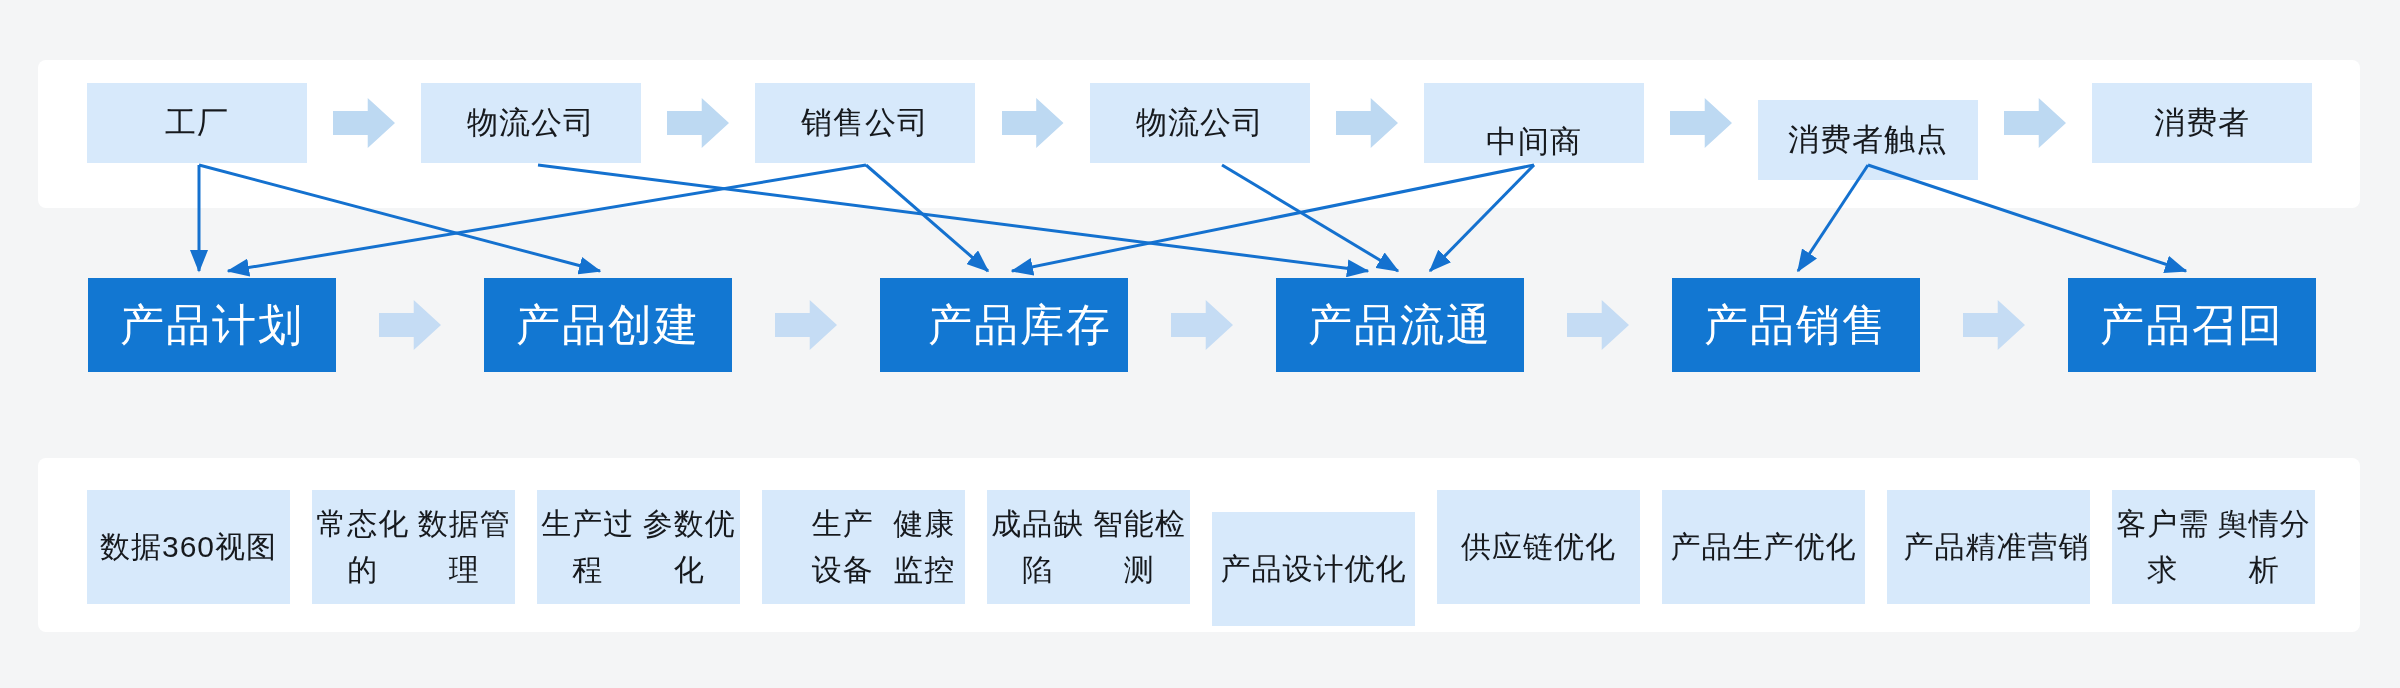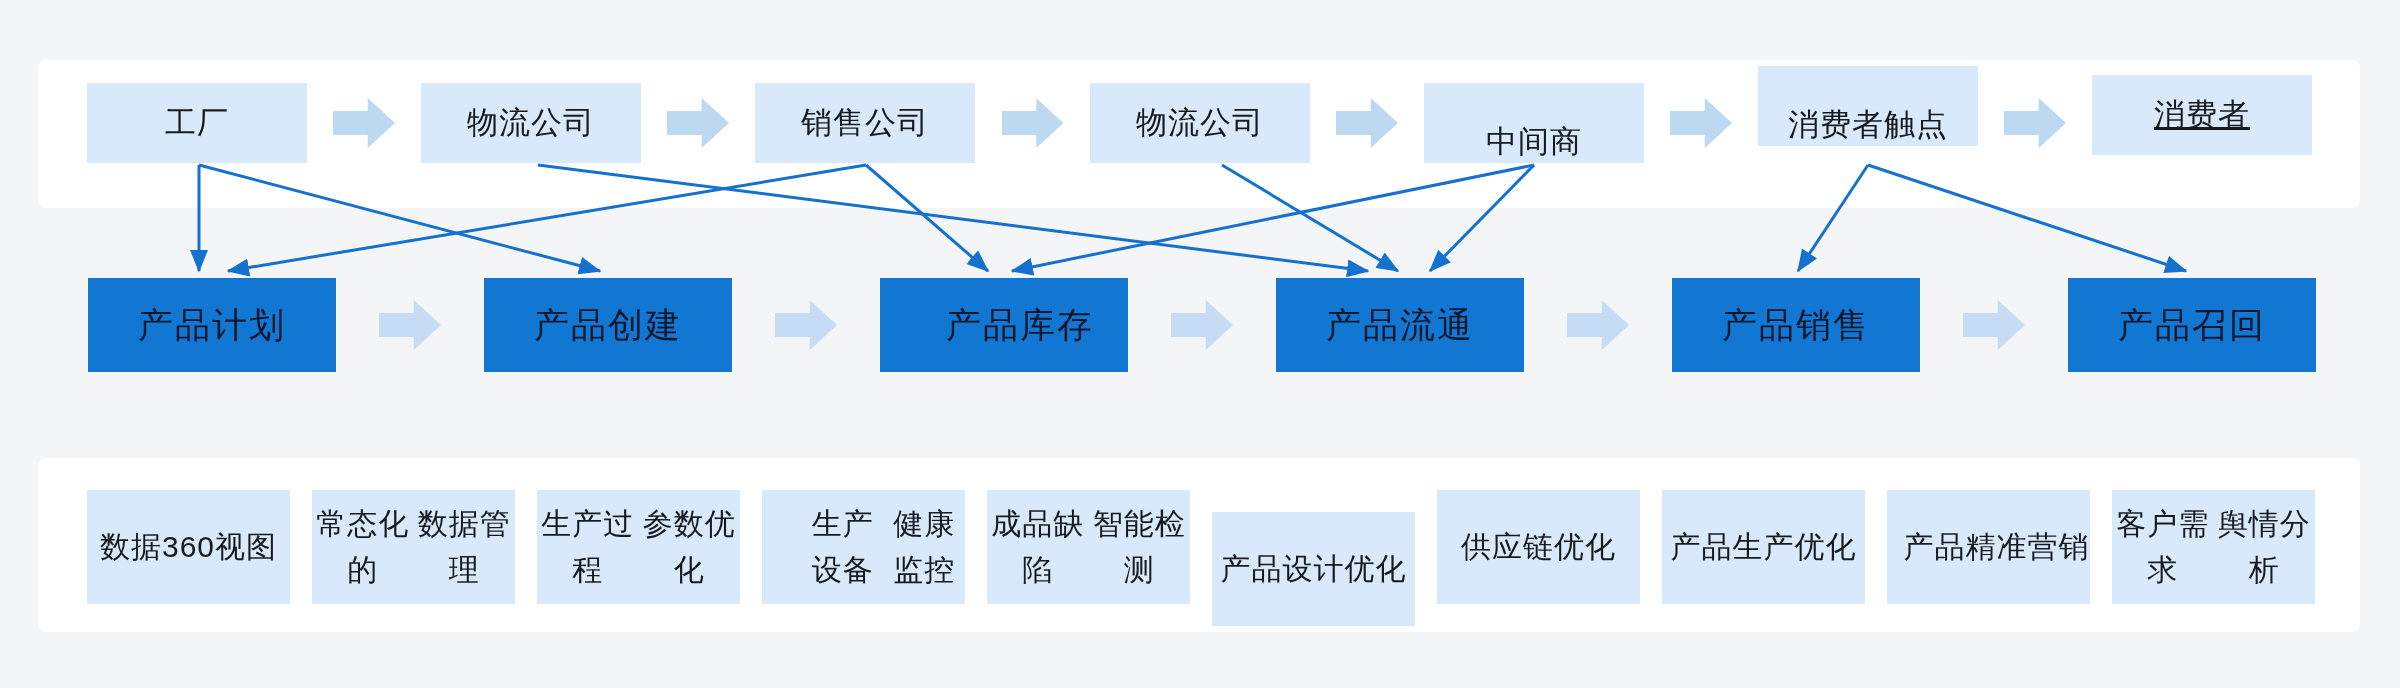--- a/index.html
+++ b/index.html
@@ -13,21 +13,21 @@
   .band.top{left:38px;top:60px;width:2322px;height:148px;}
   .band.bottom{left:38px;top:458px;width:2322px;height:174px;}
   .box{
     position:absolute;display:flex;align-items:center;justify-content:center;
     text-align:center;box-sizing:border-box;
   }
   .light-box{
     background:#d7e9fb;color:#16191d;font-size:31px;letter-spacing:1px;
   }
   .dark-box{
-    background:#1277d2;color:#0f172a;font-size:35px;font-weight:500;letter-spacing:2px;
+    background:#1277d2;color:#ffffff;font-size:44px;font-weight:500;letter-spacing:2px;
   }
   .cap-box{
     background:#d7e9fb;color:#16191d;font-size:30px;line-height:46px;
     flex-direction:row;letter-spacing:1px;
   }
   .block-arrow{position:absolute;}
   .block-arrow .shp{
     width:100%;height:100%;
     clip-path:polygon(0 26%,56% 26%,56% 0,100% 50%,56% 100%,56% 74%,0 74%);
   }
@@ -65,27 +65,27 @@
       </div>
       <div class="block-arrow ba-top" style="left: 1336px; top: 98px; width: 62px; height: 50px;">
         <div class="shp"></div>
       </div>
       <div class="box light-box" style="left: 1424px; top: 83px; width: 220px; height: 80px; align-items: flex-end;">
         <span>中间商</span>
       </div>
       <div class="block-arrow ba-top" style="left: 1670px; top: 98px; width: 62px; height: 50px;">
         <div class="shp"></div>
       </div>
-      <div class="box light-box" style="left: 1758px; top: 66px; width: 220px; height: 80px; align-items: flex-end;">
+      <div class="box light-box" style="left: 1758px; top: 100px; width: 220px; height: 80px;">
         <span>消费者触点</span>
       </div>
       <div class="block-arrow ba-top" style="left: 2004px; top: 98px; width: 62px; height: 50px;">
         <div class="shp"></div>
       </div>
-      <div class="box light-box" style="left: 2092px; top: 75px; width: 220px; height: 80px; text-decoration: underline;">
+      <div class="box light-box" style="left: 2092px; top: 83px; width: 220px; height: 80px;">
         <span>消费者</span>
       </div>
     </div>
   <div id="row2">
       <div class="box dark-box" style="left: 88px; top: 278px; width: 248px; height: 94px;">
         <span>产品计划</span>
       </div>
       <div class="block-arrow ba-mid" style="left: 379px; top: 300px; width: 62px; height: 50px;">
         <div class="shp"></div>
       </div>

